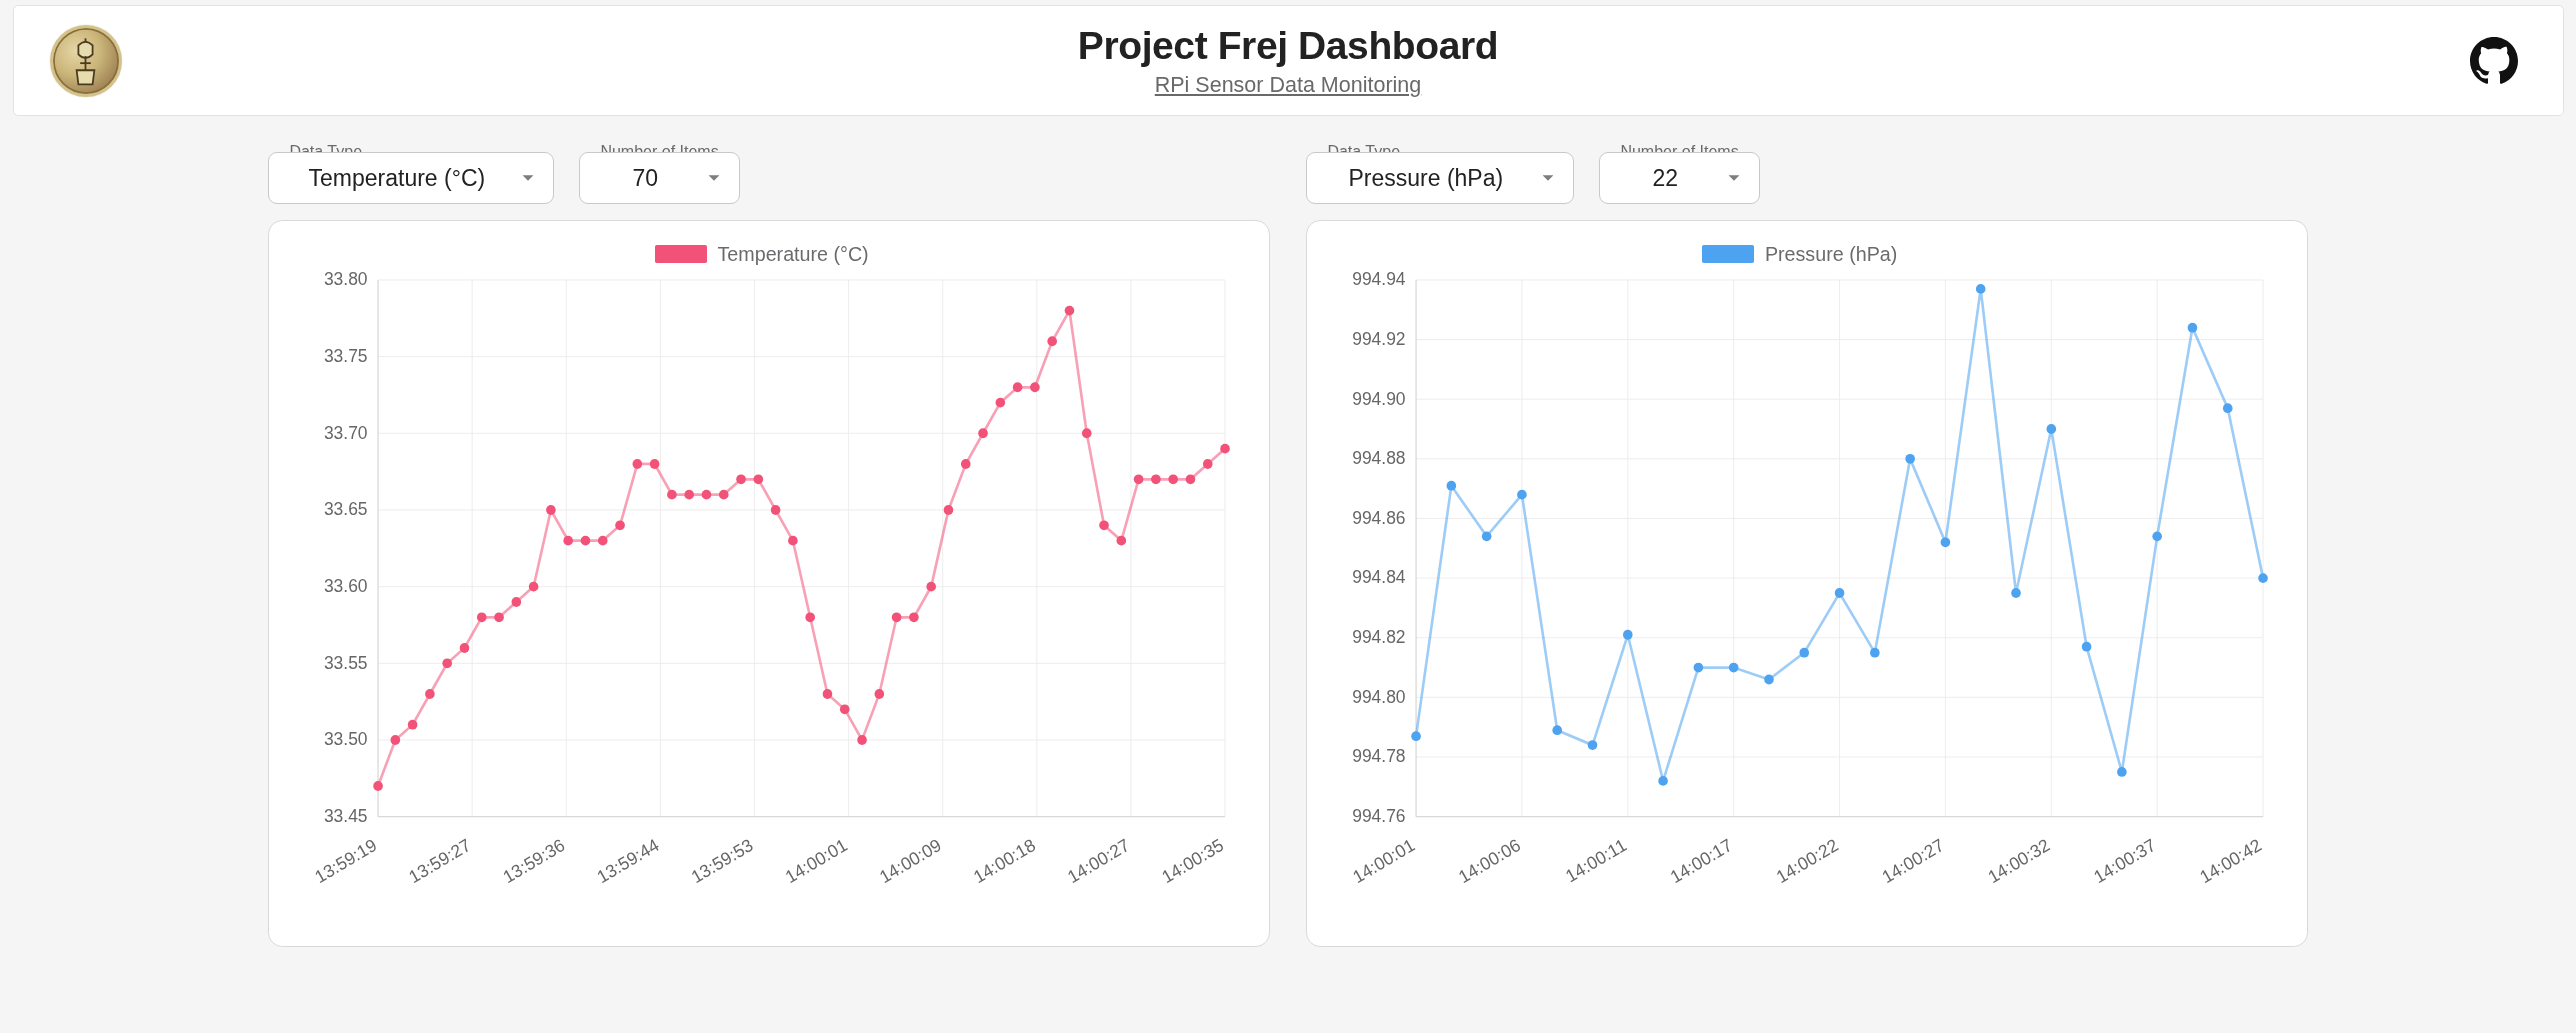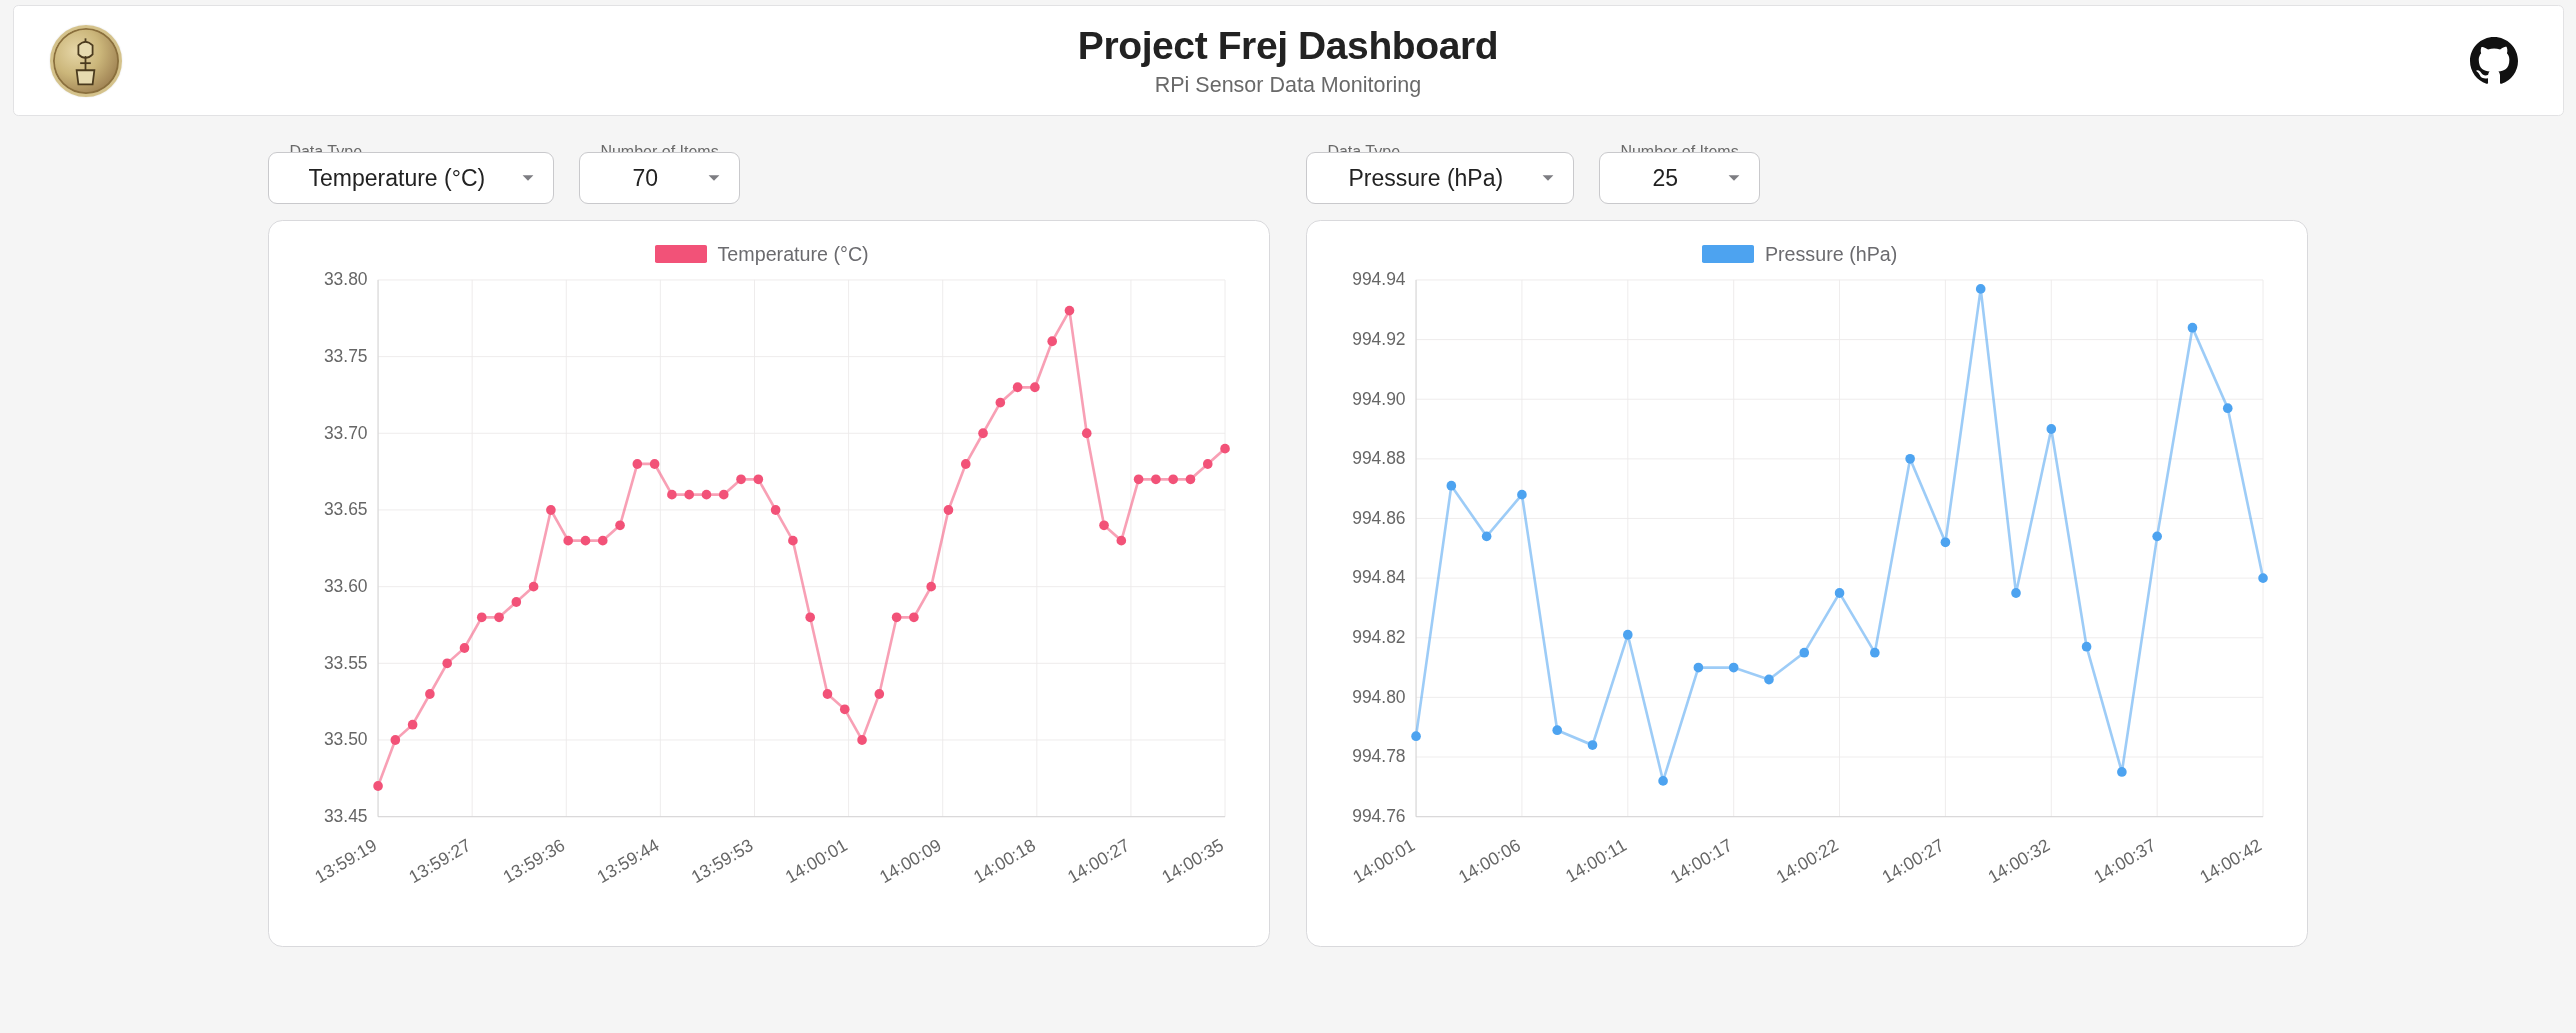--- a/index.html
+++ b/index.html
@@ -41,20 +41,21 @@
   .header h1 {
     margin: 0;
     font-size: 39px;
     font-weight: 800;
     letter-spacing: -0.4px;
   }
   .header .subtitle {
     color: var(--muted);
     font-size: 21.5px;
     margin-top: 5.4px;
+    text-decoration: underline;
   }
   .header .logo {
     position: absolute;
     left: 36px; top: 50%; transform: translateY(-50%);
     width: 72px; height: 72px;
     border-radius: 50%;
     background: radial-gradient(circle at 35% 35%, #e6d6a7 0%, #cbb67a 40%, #a78b5a 70%, #7a6138 100%);
     border: 3.6px solid #d4c28b;
     box-shadow: inset 0 0 0 1.8px #8a6f3d, 0 0 1.8px rgba(0,0,0,.15);
     display:flex; align-items:center; justify-content:center;
@@ -307,21 +308,21 @@
           <span class="caret">
             <svg viewBox="0 0 20 20">
                 <path d="M4 7 L10 13 L16 7 Z" fill="currentColor"></path>
               </svg>
           </span>
         </div>
       </div>
       <div class="control">
         <span class="legend">Number of Items</span>
         <div class="select">
-          <span>25</span>
+          <span>22</span>
           <span class="caret">
             <svg viewBox="0 0 20 20">
                 <path d="M4 7 L10 13 L16 7 Z" fill="currentColor"></path>
               </svg>
           </span>
         </div>
       </div>
     </div>
     <div class="card">
       <div class="legend-chip">

